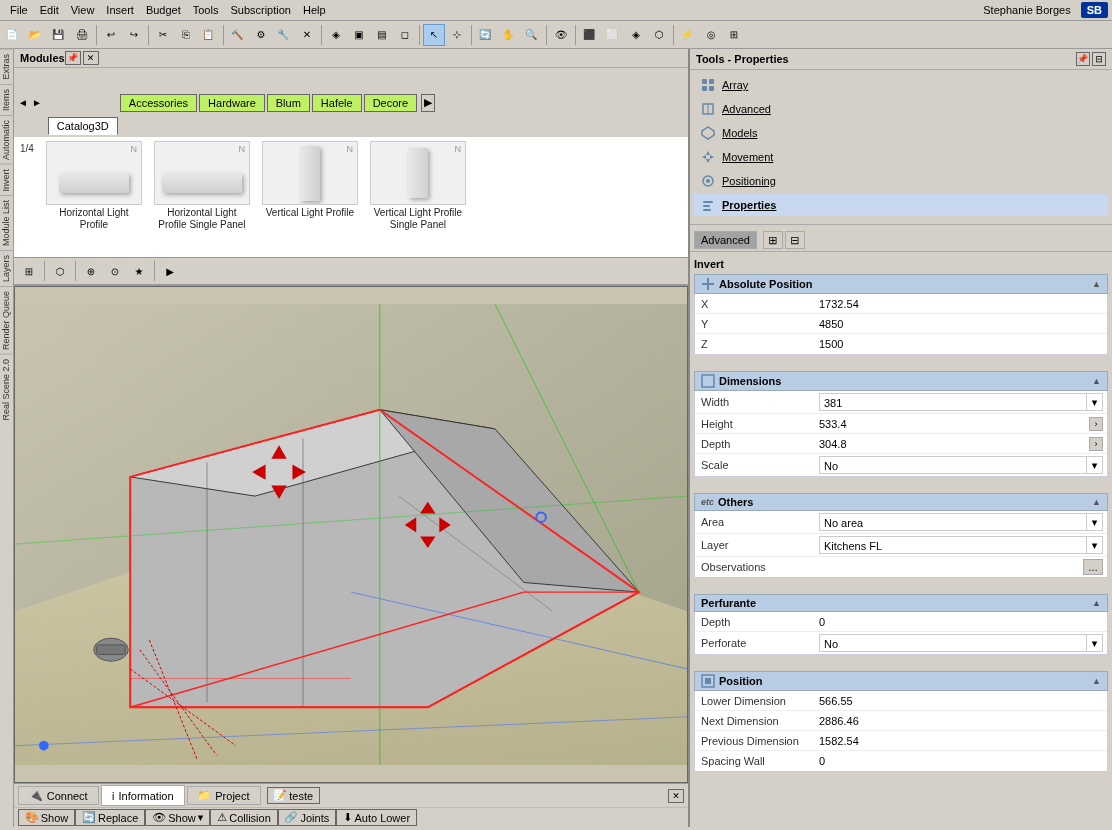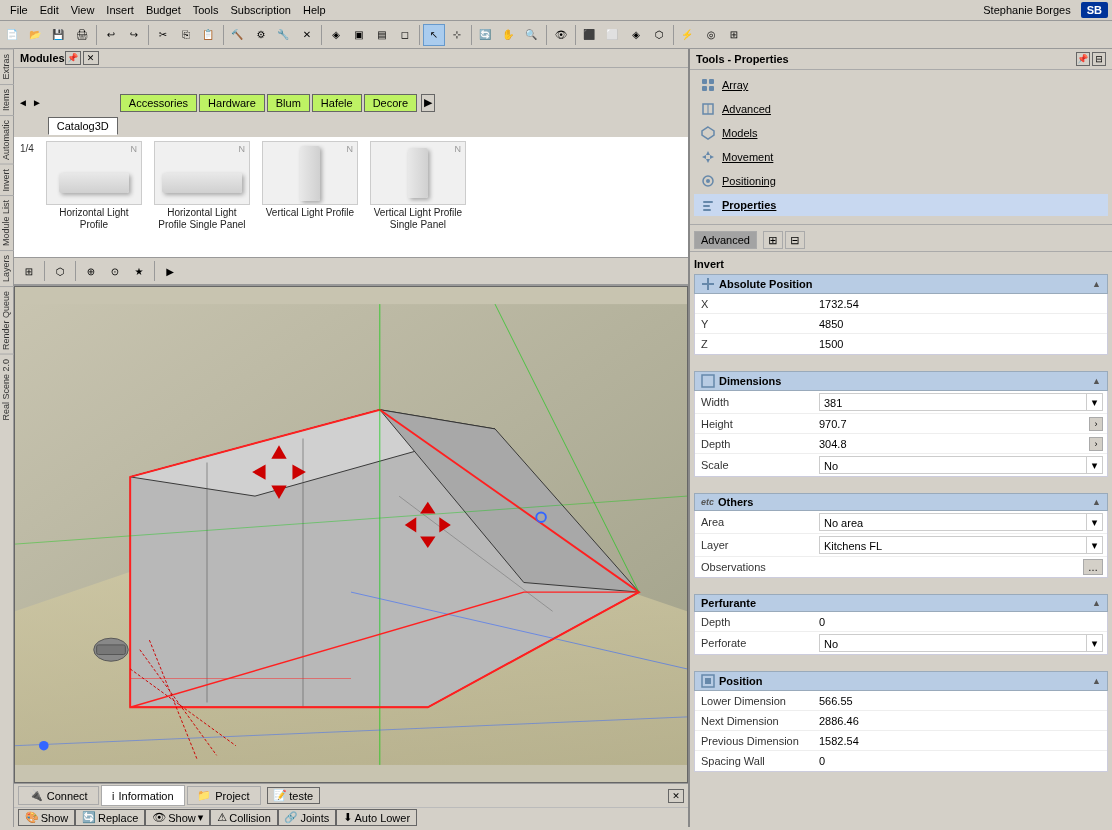--- a/index.html
+++ b/index.html
@@ -515,21 +515,21 @@
             <div class="prop-val">
               <div class="prop-dropdown">
                 <span>381</span>
                 <div class="prop-dropdown-arrow">▾</div>
               </div>
             </div>
           </div>
           <div class="prop-row">
             <span class="prop-key">Height</span>
             <div class="prop-val">
-              <span class="prop-val-text">970.7</span>
+              <span class="prop-val-text">533.4</span>
               <button class="prop-val-btn">›</button>
             </div>
           </div>
           <div class="prop-row">
             <span class="prop-key">Depth</span>
             <div class="prop-val">
               <span class="prop-val-text">304.8</span>
               <button class="prop-val-btn">›</button>
             </div>
           </div>

